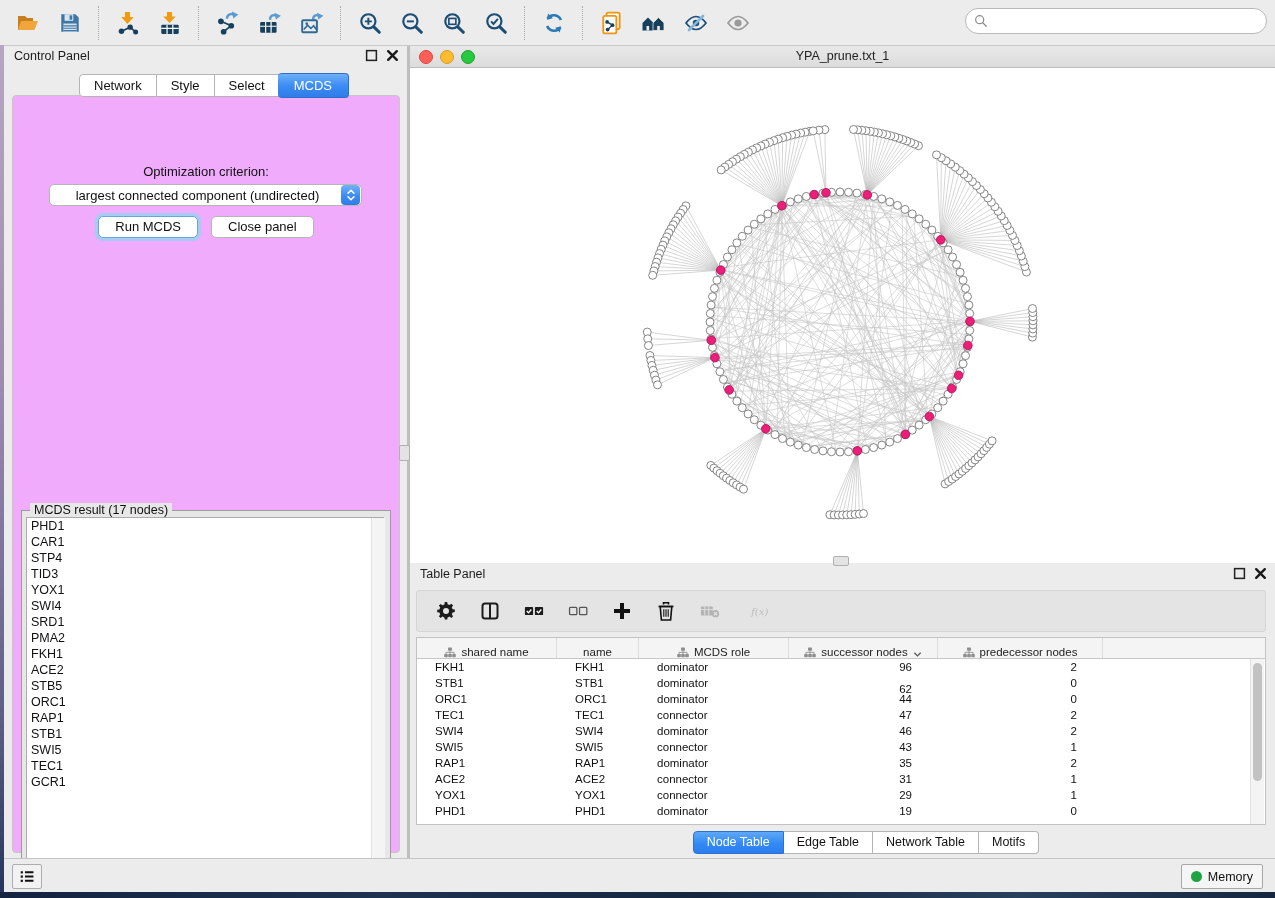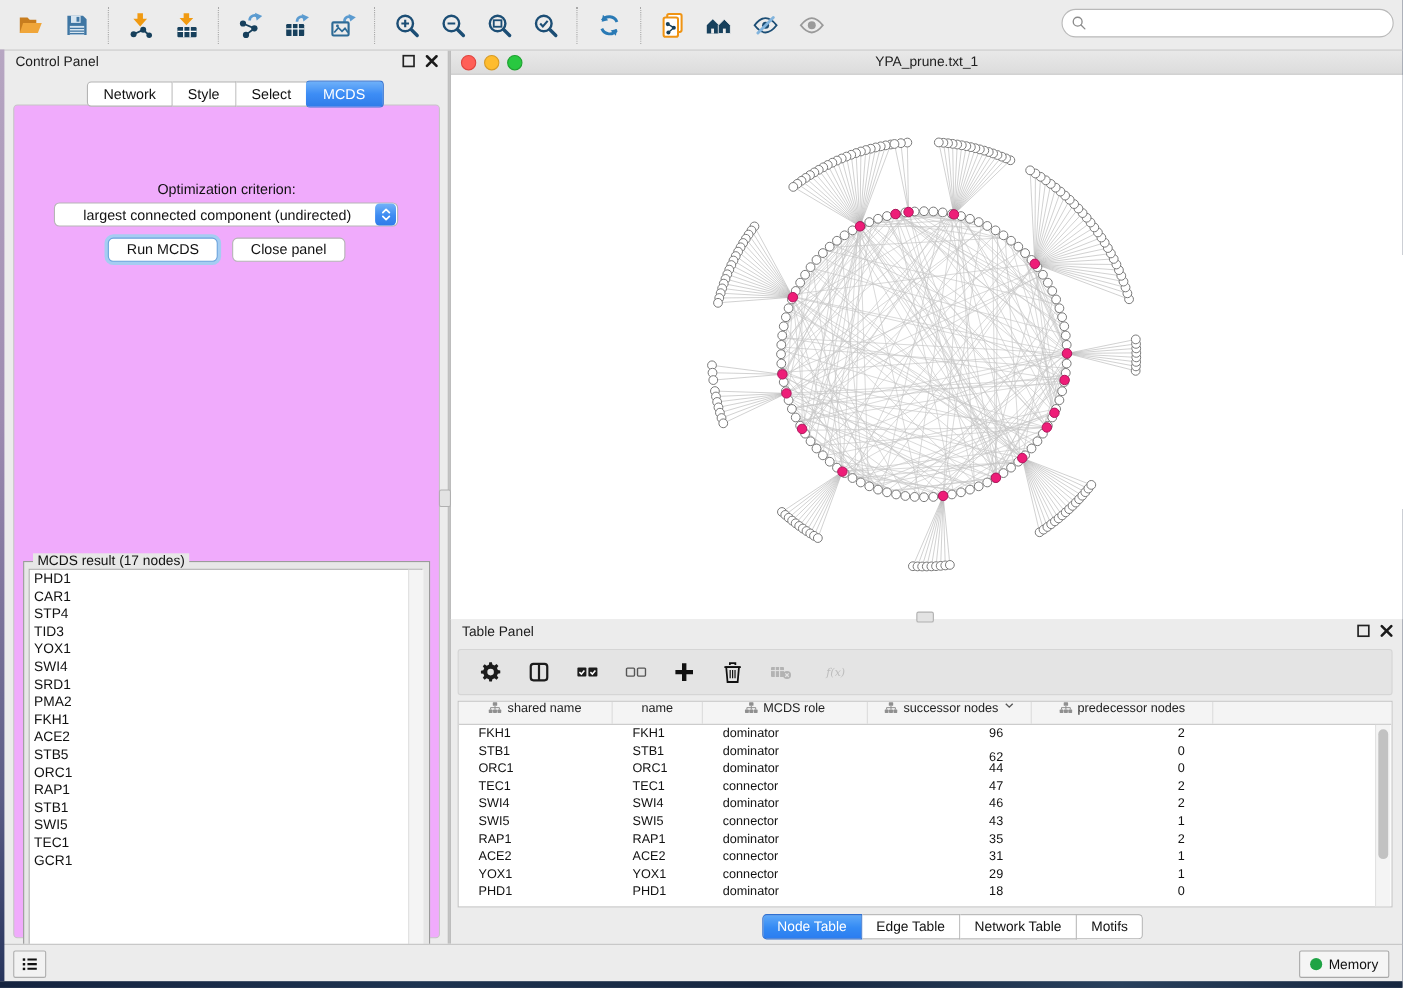--- a/index.html
+++ b/index.html
@@ -85,21 +85,21 @@
   .table-panel{position:absolute;left:409px;top:563px;width:866px;height:295px;background:#ececec;
     border-left:1px solid #bdbdbd;box-sizing:border-box;}
   .tp-header{position:absolute;left:0;top:0;width:100%;height:24px;}
   .tp-toolbar{position:absolute;left:6px;top:27px;width:850px;height:42px;background:#e4e4e4;
     border:1px solid #d5d5d5;border-radius:3px;display:flex;align-items:center;gap:22px;padding-left:18px;box-sizing:border-box;}
   .tp-tool{width:22px;height:22px;display:flex;align-items:center;justify-content:center;cursor:pointer;}
   .tp-tool svg{width:20px;height:20px;}
   .tp-table{position:absolute;left:6px;top:74px;width:850px;height:188px;background:#fff;
     border:1px solid #c2c2c2;box-sizing:border-box;overflow:hidden;}
   .tbl-head{display:flex;height:20px;background:#f4f4f4;border-bottom:1px solid #c8c8c8;}
-  .th{display:flex;align-items:flex-start;justify-content:center;gap:5px;font-size:11.5px;color:#222;
+  .th{display:flex;align-items:flex-end;justify-content:center;gap:5px;font-size:11.5px;color:#222;
     border-right:1px solid #dcdcdc;box-sizing:border-box;cursor:pointer;position:relative;}
   .th svg.tree{width:12px;height:11px;flex:none;}
   .tbl-row{display:flex;height:16px;align-items:center;}
   .td{font-size:11.5px;color:#111;box-sizing:border-box;white-space:nowrap;overflow:hidden;}
   .td.num{text-align:right;}
   .tbl-scroll{position:absolute;right:1px;top:21px;width:13px;height:165px;background:#f4f4f4;border-left:1px solid #e2e2e2;}
   .tbl-thumb{position:absolute;left:1.5px;top:4px;width:9px;height:118px;background:#c2c2c2;border-radius:5px;}
   .tp-tabs{position:absolute;left:0;top:268px;width:100%;display:flex;justify-content:center;}
   .tp-tab{height:21px;line-height:21px;padding:0 13px;font-size:12.5px;color:#111;background:#fff;
     border:1px solid #b4b4b4;border-left:none;cursor:pointer;}
@@ -1196,21 +1196,21 @@
             <div class="td" style="width: 140px; padding: 0px 0px 0px 18px;">YOX1</div>
             <div class="td" style="width: 82px; padding: 0px 0px 0px 18px;">YOX1</div>
             <div class="td" style="width: 150px; padding: 0px 0px 0px 18px;">connector</div>
             <div class="td num" style="width: 149px; padding: 0px 26px 0px 0px;">29</div>
             <div class="td num" style="width: 165px; padding: 0px 26px 0px 0px;">1</div>
           </div>
           <div class="tbl-row">
             <div class="td" style="width: 140px; padding: 0px 0px 0px 18px;">PHD1</div>
             <div class="td" style="width: 82px; padding: 0px 0px 0px 18px;">PHD1</div>
             <div class="td" style="width: 150px; padding: 0px 0px 0px 18px;">dominator</div>
-            <div class="td num" style="width: 149px; padding: 0px 26px 0px 0px;">18</div>
+            <div class="td num" style="width: 149px; padding: 0px 26px 0px 0px;">19</div>
             <div class="td num" style="width: 165px; padding: 0px 26px 0px 0px;">0</div>
           </div>
         </div>
       <div class="tbl-scroll">
         <div class="tbl-thumb"></div>
       </div>
     </div>
     <div class="tp-tabs" id="tp-tabs">
         <div class="tp-tab active">Node Table</div>
         <div class="tp-tab">Edge Table</div>

